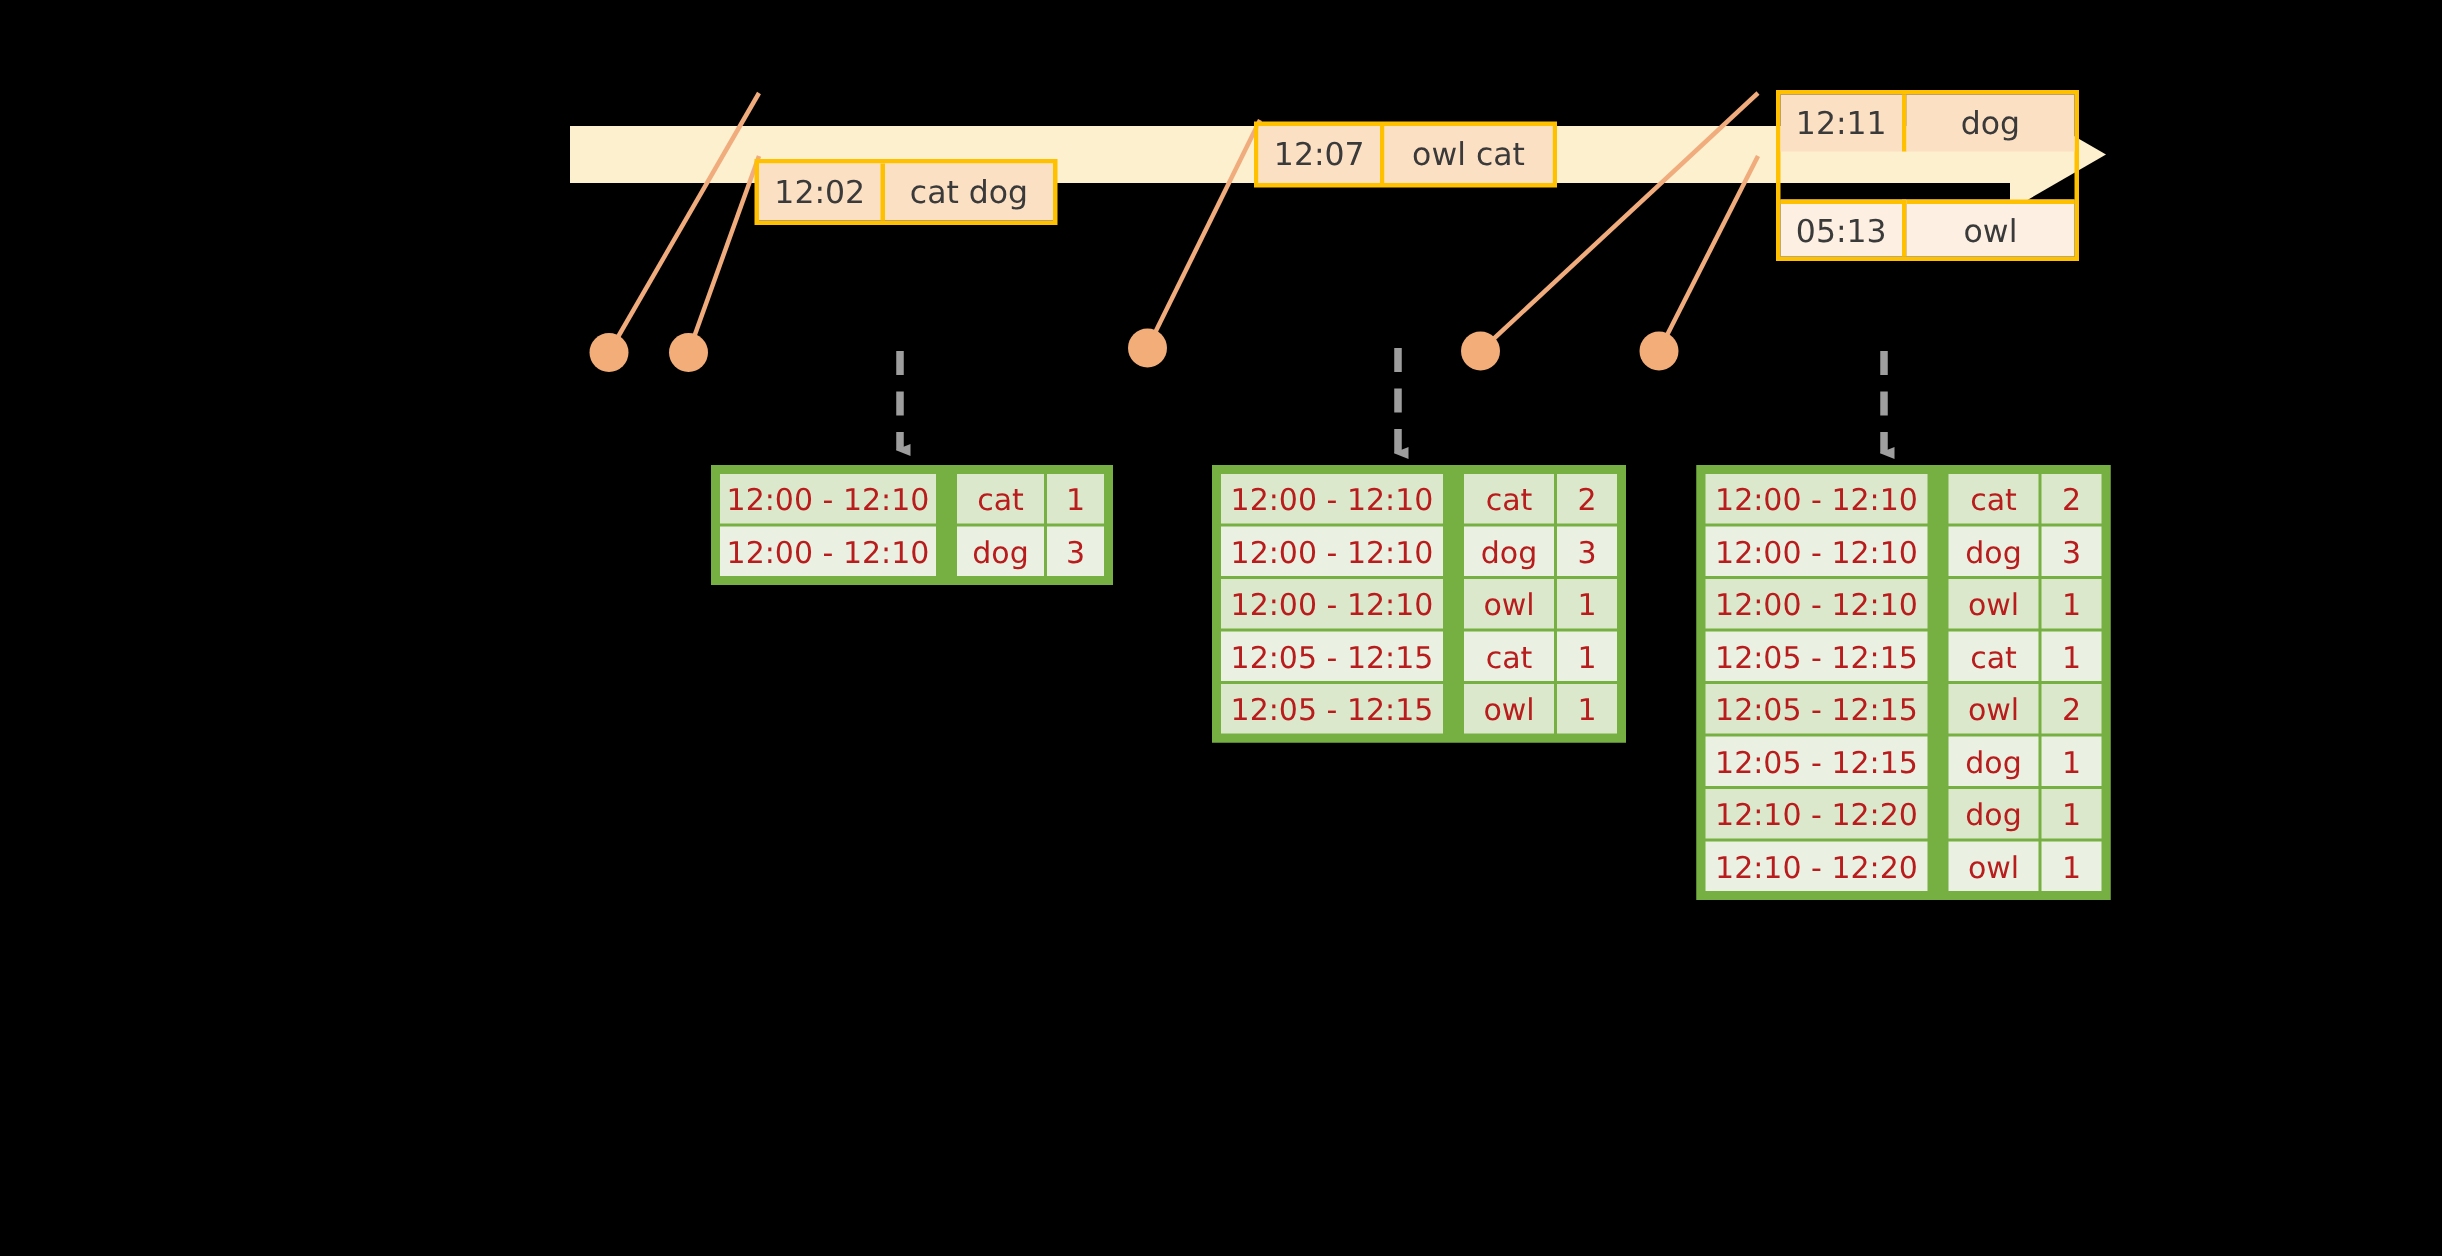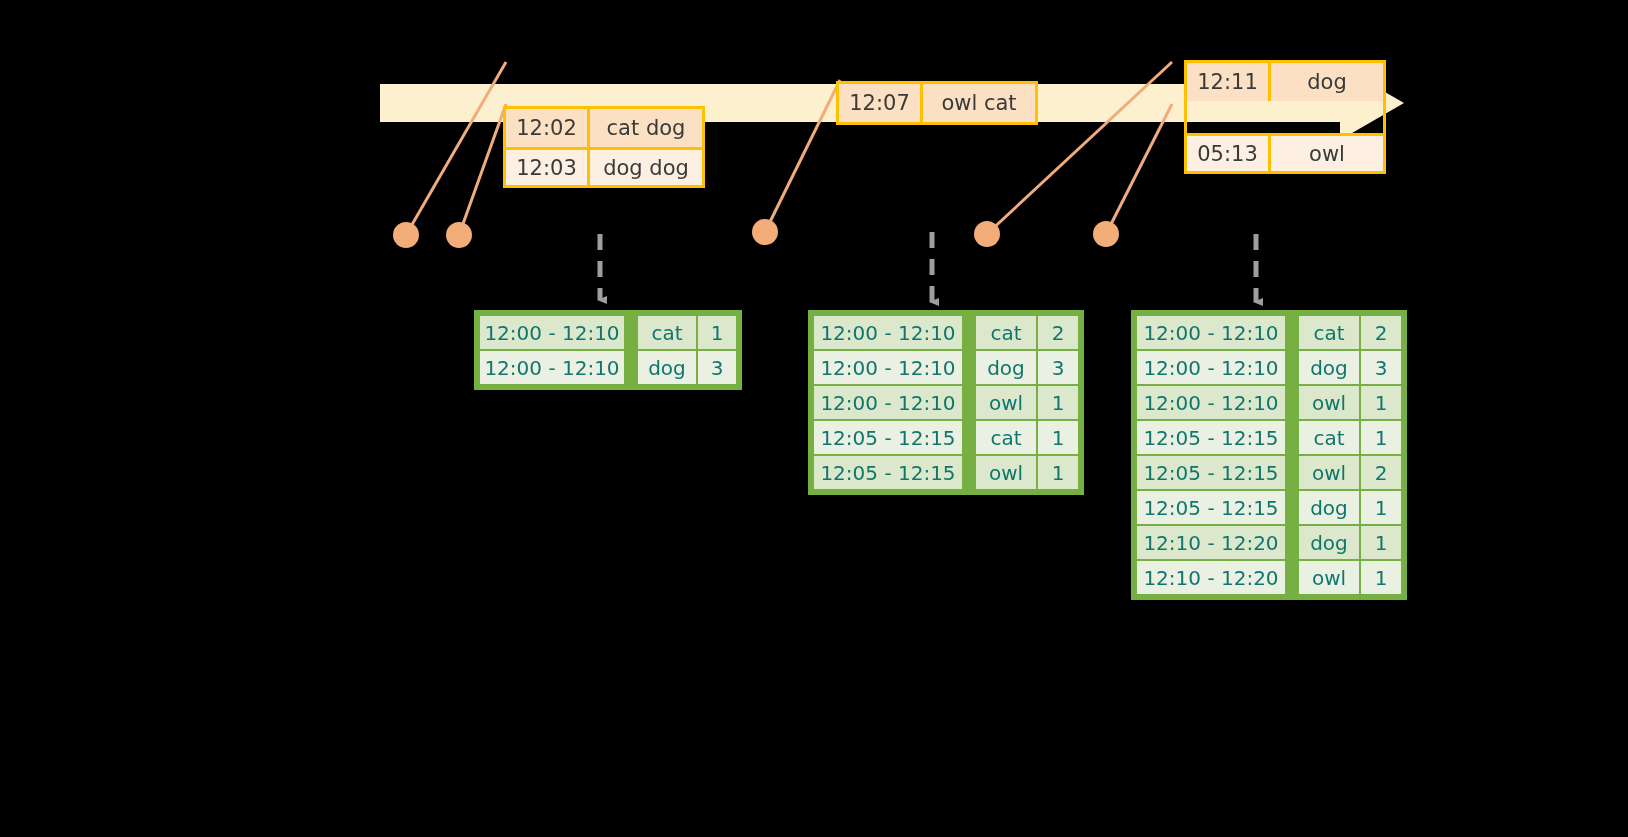--- a/index.html
+++ b/index.html
@@ -73,21 +73,21 @@
     flex-direction: row;
     gap: 2px;
     height: 33px;
   }
   .res-cell {
     background: #DCE8CC;
     display: flex;
     align-items: center;
     justify-content: center;
     font-size: 20px;
-    color: #0f766e;
+    color: #b91c1c;
     box-sizing: border-box;
   }
   .res-row.light .res-cell { background: #EAF0E2; }
   .rc-window { width: 144px; }
   .rc-word   { width: 58px; margin-left: 12px; }
   .rc-count  { width: 38px; }
 
   
   .wide .rc-window { width: 148px; }
   .wide .rc-word   { width: 60px; }
@@ -131,24 +131,20 @@
       <line x1="932" y1="232" x2="932" y2="302" marker-end="url(#grayhead)"></line>
       <line x1="1256" y1="234" x2="1256" y2="302" marker-end="url(#grayhead)"></line>
     </g>
   </svg>
 
   <div class="event-box" style="left:503px; top:60px;margin-top:46px;">
     <div class="event-row">
       <div class="cell cell-time">12:02</div>
       <div class="cell cell-words">cat dog</div>
     </div>
-    <div class="event-row alt">
-      <div class="cell cell-time">12:03</div>
-      <div class="cell cell-words">dog dog</div>
-    </div>
   </div>
 
   <div class="event-box" style="left:836px; top:81px;text-align:center;">
     <div class="event-row">
       <div class="cell cell-time">12:07</div>
       <div class="cell cell-words">owl cat</div>
     </div>
   </div>
 
   <div class="event-box" style="left:1184px; top:60px;gap:32px;">

